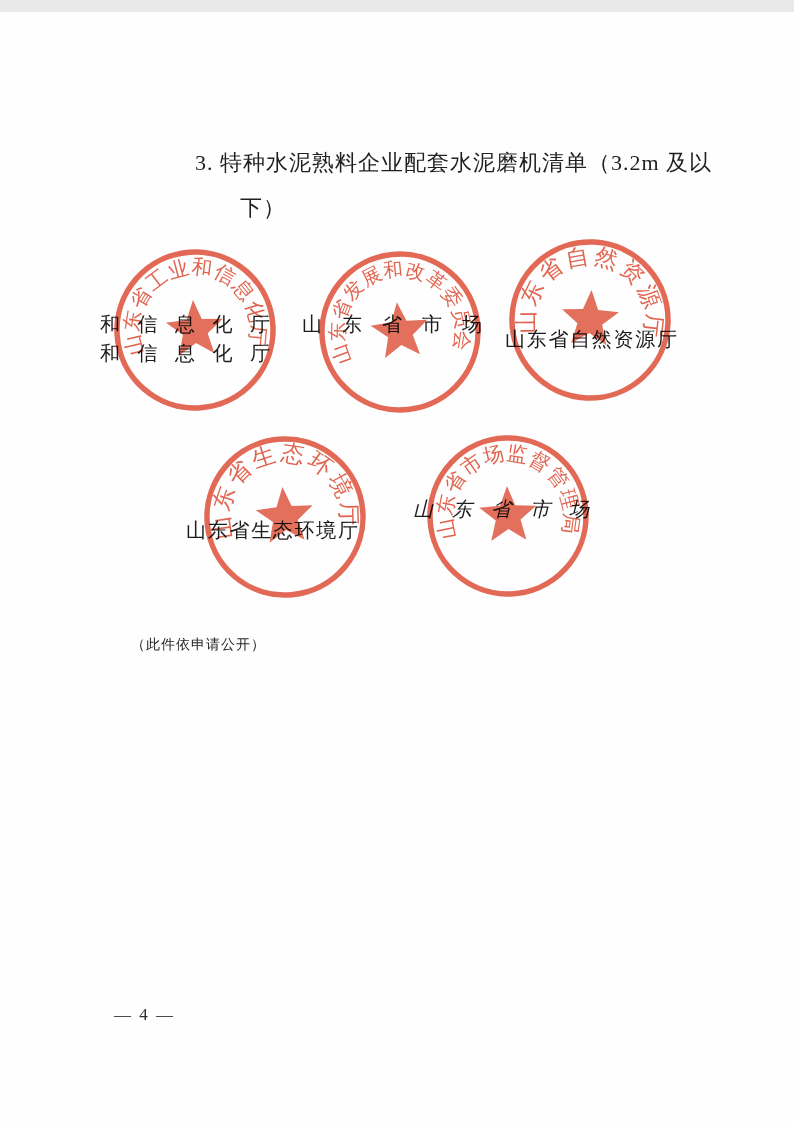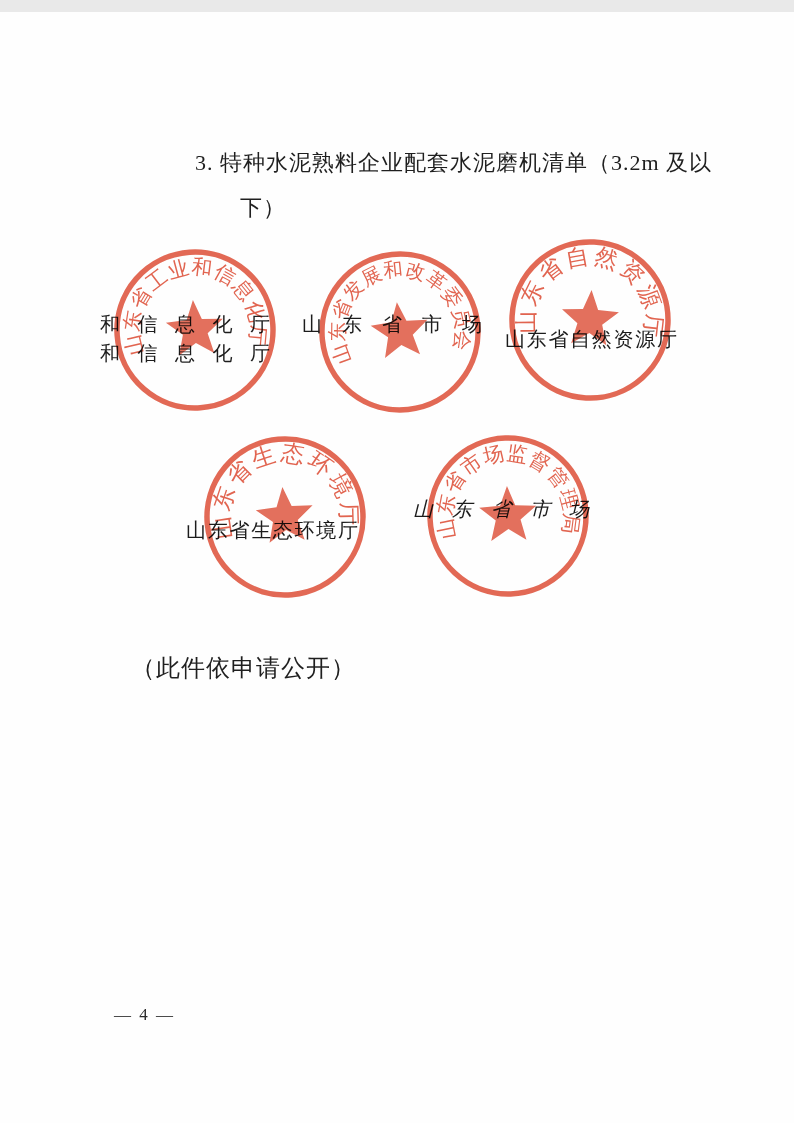--- a/index.html
+++ b/index.html
@@ -79,22 +79,22 @@
     z-index: 3;
     font-size: 21px;
     letter-spacing: 0.5px;
     mix-blend-mode: multiply;
     white-space: nowrap;
   }
 
   .note {
     position: absolute;
     left: 131px;
-    top: 640px;
-    font-size: 24px;
+    top: 624px;
+    font-size: 14px;
     letter-spacing: 1px;
     white-space: nowrap;
   }
 
   .page-num {
     position: absolute;
     left: 114px;
     top: 993px;
     font-size: 17px;
     letter-spacing: 2px;

